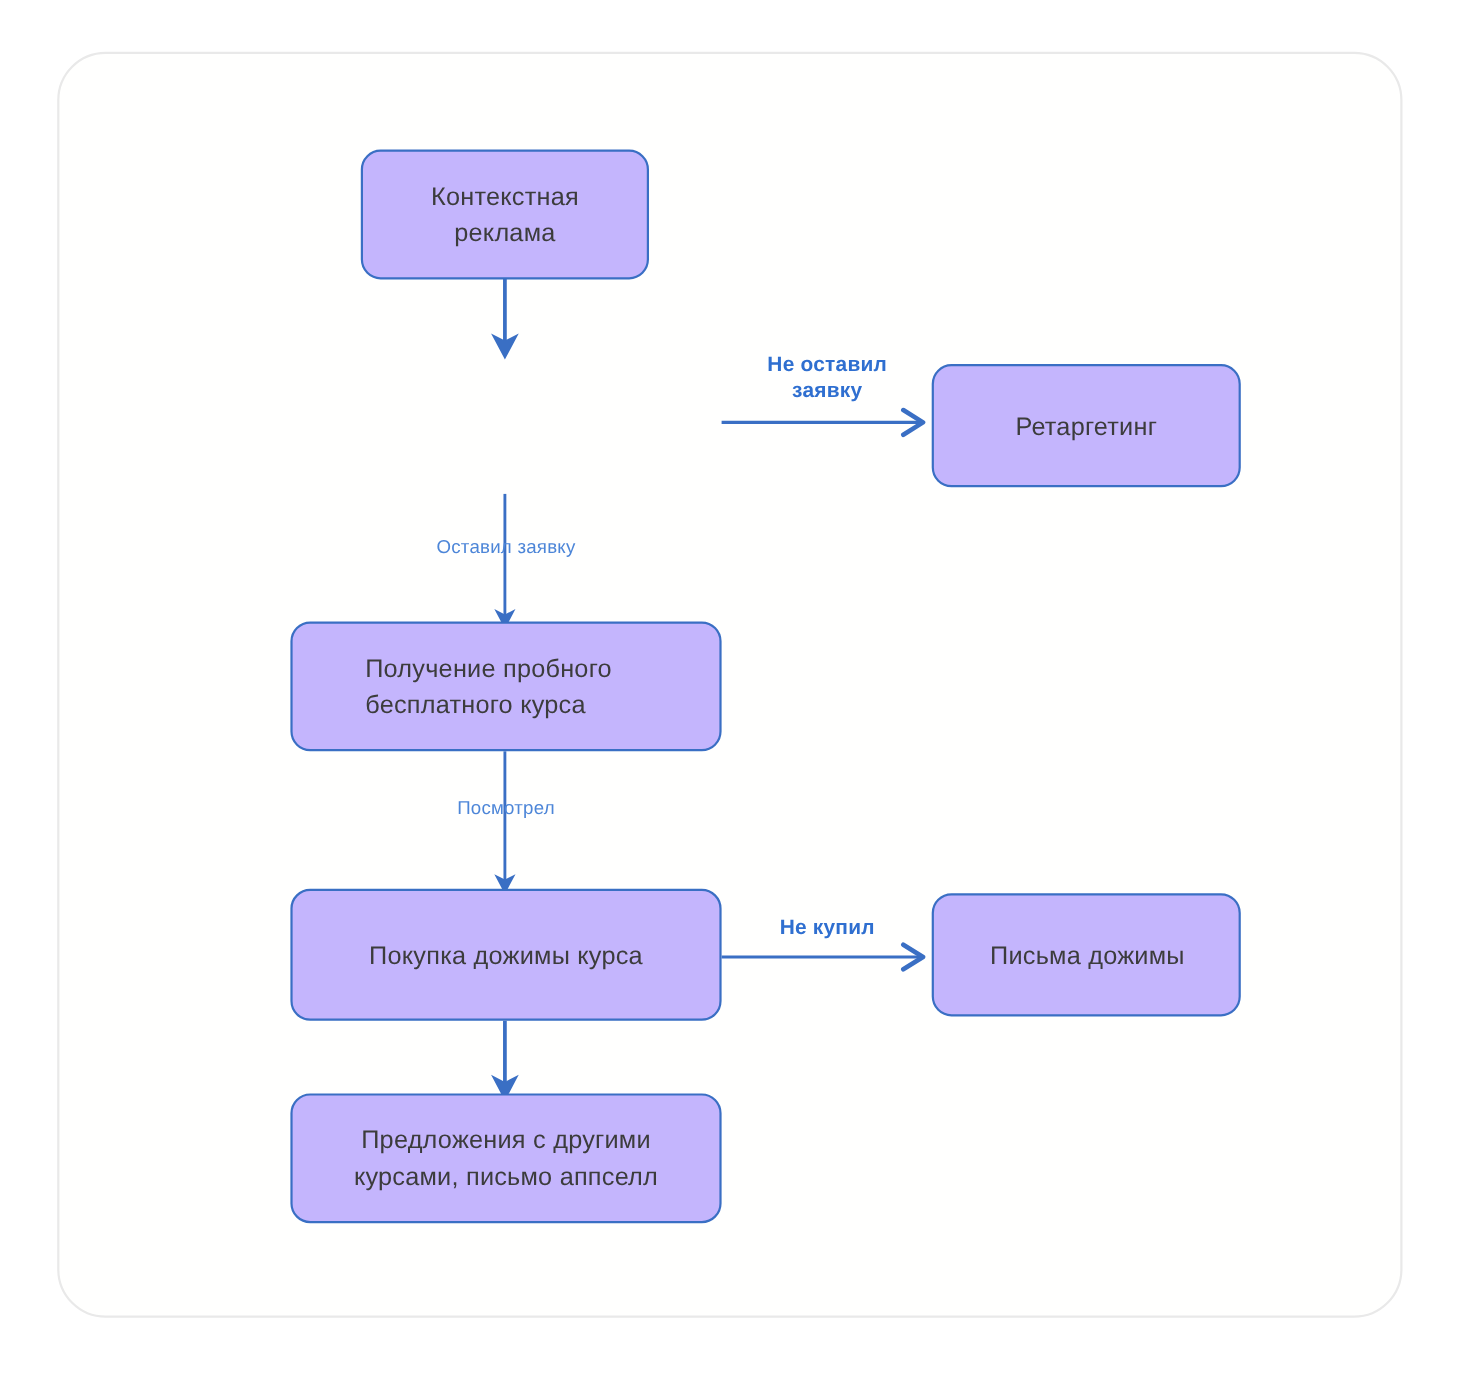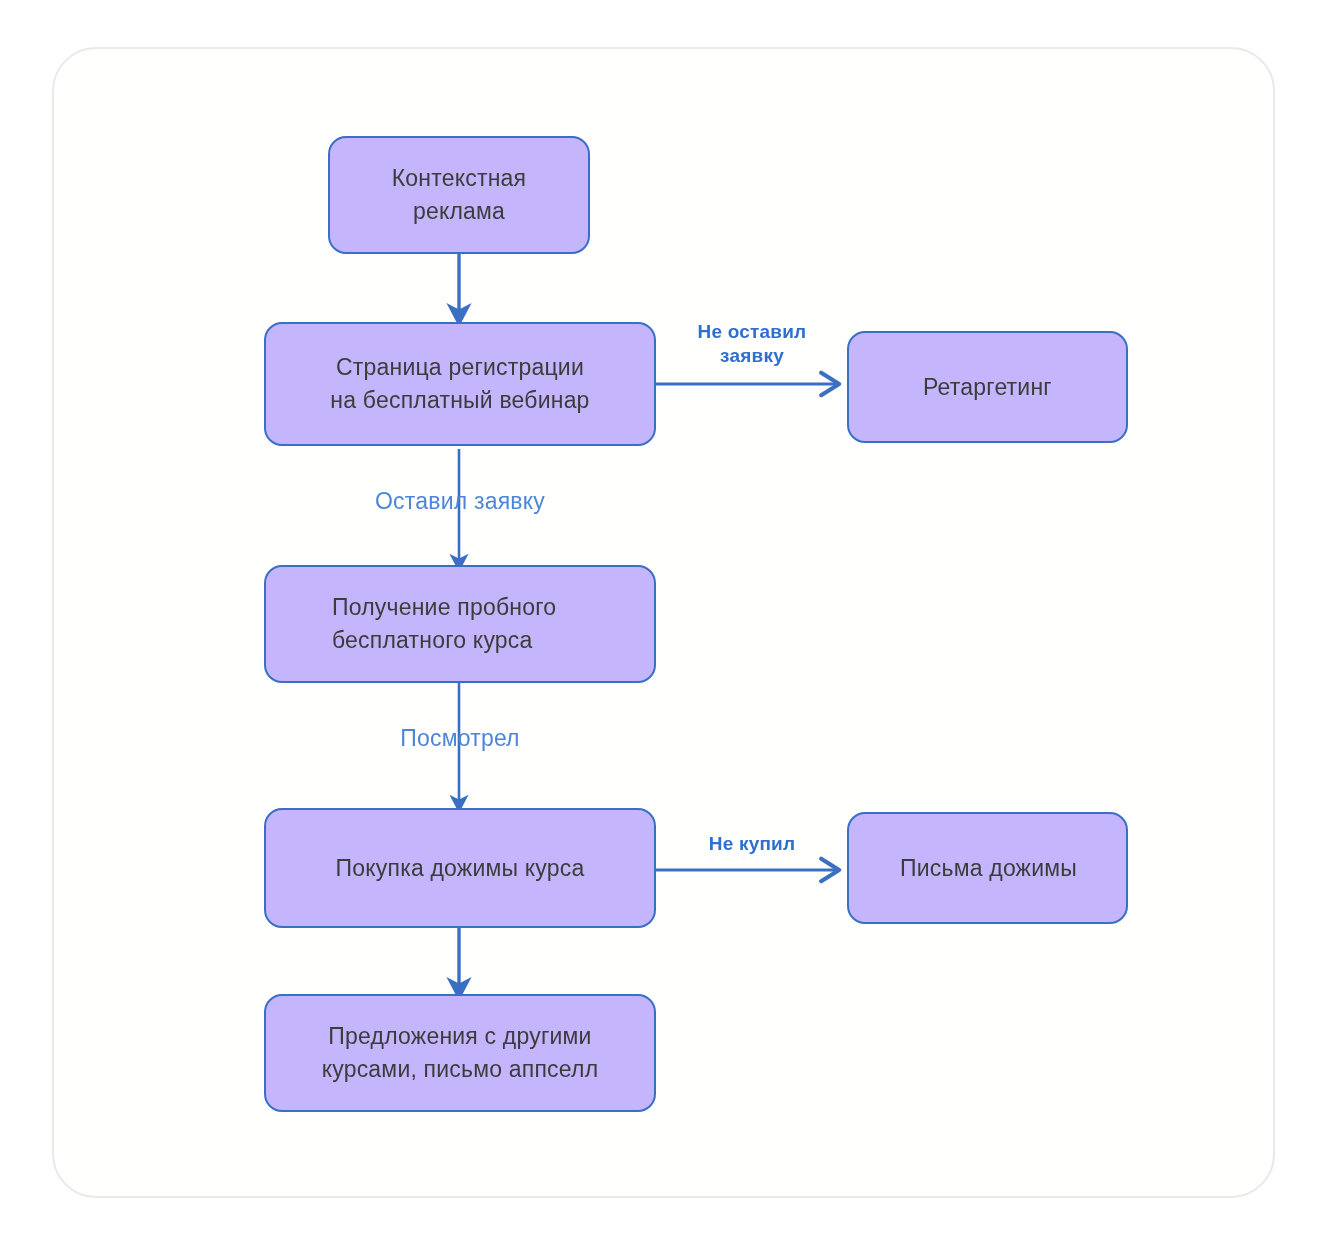--- a/index.html
+++ b/index.html
@@ -67,21 +67,21 @@
     font-size: 19px;
     font-weight: 700;
     line-height: 1.28;
     text-align: center;
     letter-spacing: 0.2px;
     white-space: pre-line;
   }
   .edge-label.light {
     font-weight: 400;
     color: #4d86d8;
-    font-size: 23px;
+    font-size: 17px;
   }
 
   svg#arrows {
     position: absolute;
     left: 0; top: 0;
     width: 1327px;
     height: 1250px;
     pointer-events: none;
   }
 </style>
@@ -117,26 +117,20 @@
       <line x1="459" y1="928" x2="459" y2="988" stroke="#3a6fc4" stroke-width="3.4" marker-end="url(#solidArrow)"></line>
     </svg>
 
     <div class="node" style="left:328px; top:136px; width:262px; height:118px;">
       <div>
         <span>Контекстная</span>
         <span>реклама</span>
       </div>
     </div>
 
-    <div class="node" style="left:264px; top:322px; width:392px; height:124px;">
-      <div>
-        <span>Страница регистрации</span>
-        <span>на бесплатный вебинар</span>
-      </div>
-    </div>
 
     <div class="node" style="left:847px; top:331px; width:281px; height:112px;">
       <div>
         <span>Ретаргетинг</span>
       </div>
     </div>
 
     <div class="node" style="left:264px; top:565px; width:392px; height:118px; justify-content:flex-start; padding-left:66px;">
       <div style="text-align:left;">
         <span>Получение пробного</span>

